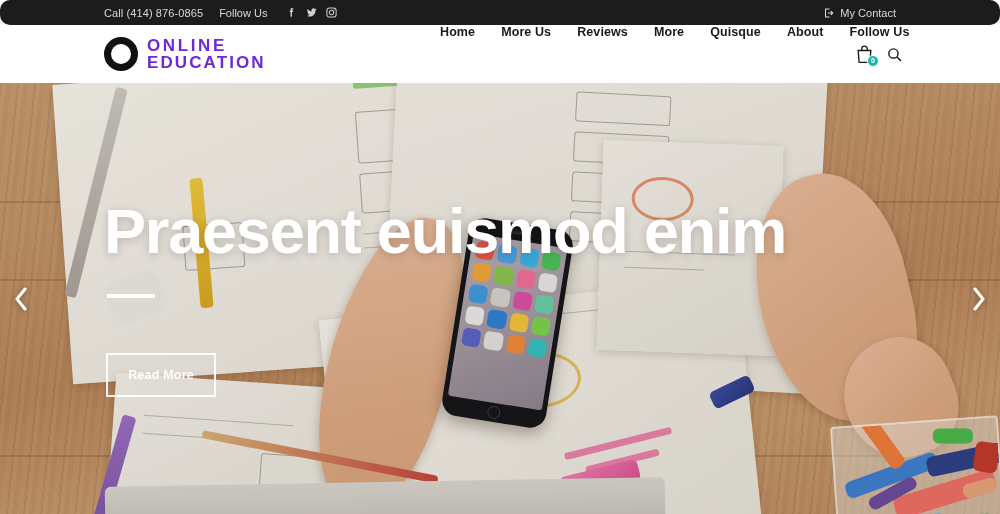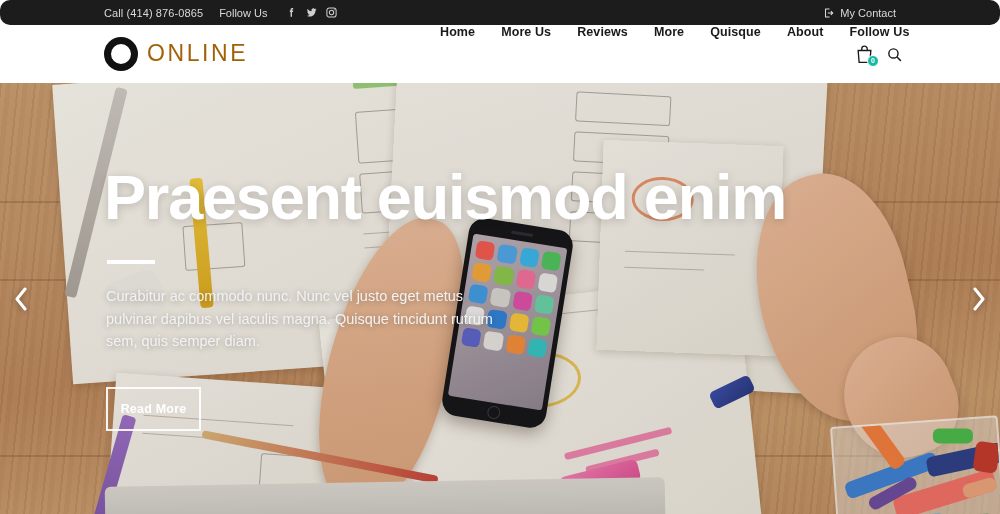--- a/index.html
+++ b/index.html
@@ -61,24 +61,24 @@
     width:34px; height:34px;
     border-radius:50%;
     border:7px solid #111;
     flex:none;
   }
   .logo-text {
     display:flex; flex-direction:column;
     line-height:1.02;
   }
   .logo-line {
-    font-size:23px;
-    font-weight:400;
+    font-size:17px;
+    font-weight:700;
     letter-spacing:2.6px;
-    color:#a16207;
+    color:#6d28d9;
   }
   .logo-line.l2 { letter-spacing:2.1px; }
 
   .nav {
     position:absolute;
     left:440px;
     top:0; height:44px;
     display:flex; align-items:flex-start;
     gap:26px;
   }
@@ -310,21 +310,21 @@
     font-size:14.5px;
     line-height:1.55;
     color:#f2f2f2;
     max-width:395px;
     text-shadow:0 1px 6px rgba(0,0,0,.30);
     margin-left:2px;
   }
   .hero-btn {
     margin-top:34px;
     margin-left:2px;
-    width:95px; height:44px;
+    width:110px; height:44px;
     border:2px solid rgba(255,255,255,.9);
     background:transparent;
     color:#fff;
     font-size:12.5px;
     font-weight:700;
     letter-spacing:.2px;
     display:flex; align-items:center; justify-content:center;
     cursor:pointer;
     font-family:"Liberation Sans", sans-serif;
   }
@@ -378,20 +378,21 @@
     </span>
     <span>My Contact</span>
   </div>
 </div>
 
 <div class="header">
   <div class="logo">
     <span class="logo-ring"></span>
     <span class="logo-text">
       <span class="logo-line">ONLINE</span>
+      <span class="logo-line l2">EDUCATION</span>
     </span>
   </div>
 
   <nav class="nav">
     <span class="nav-item">Home</span>
     <span class="nav-item">More Us</span>
     <span class="nav-item">Reviews</span>
     <span class="nav-item">More</span>
     <span class="nav-item">Quisque</span>
     <span class="nav-item">About</span>
@@ -507,21 +508,20 @@
       <span class="mk" style="left:140px;top:24px;width:24px;height:30px;background:#c0392b;transform:rotate(12deg);"></span>
     </div>
 
     <div class="laptop"></div>
   </div>
   <div class="hero-tint"></div>
 
   <div class="hero-content">
     <h1 class="hero-title">Praesent euismod enim</h1>
     <div class="hero-rule"></div>
-    <p class="hero-text">Curabitur ac commodo nunc. Nunc vel justo eget metus pulvinar dapibus vel iaculis magna. Quisque tincidunt rutrum sem, quis semper diam.</p>
     <button class="hero-btn">Read More</button>
   </div>
 
   <div class="arrow arrow-left">
     <svg width="22" height="30" viewBox="0 0 22 30" fill="none" stroke="currentColor" stroke-width="3" stroke-linecap="round" stroke-linejoin="round">
         <path d="M15 5 7 15l8 10"></path>
       </svg>
   </div>
   <div class="arrow arrow-right">
     <svg width="22" height="30" viewBox="0 0 22 30" fill="none" stroke="currentColor" stroke-width="3" stroke-linecap="round" stroke-linejoin="round">

